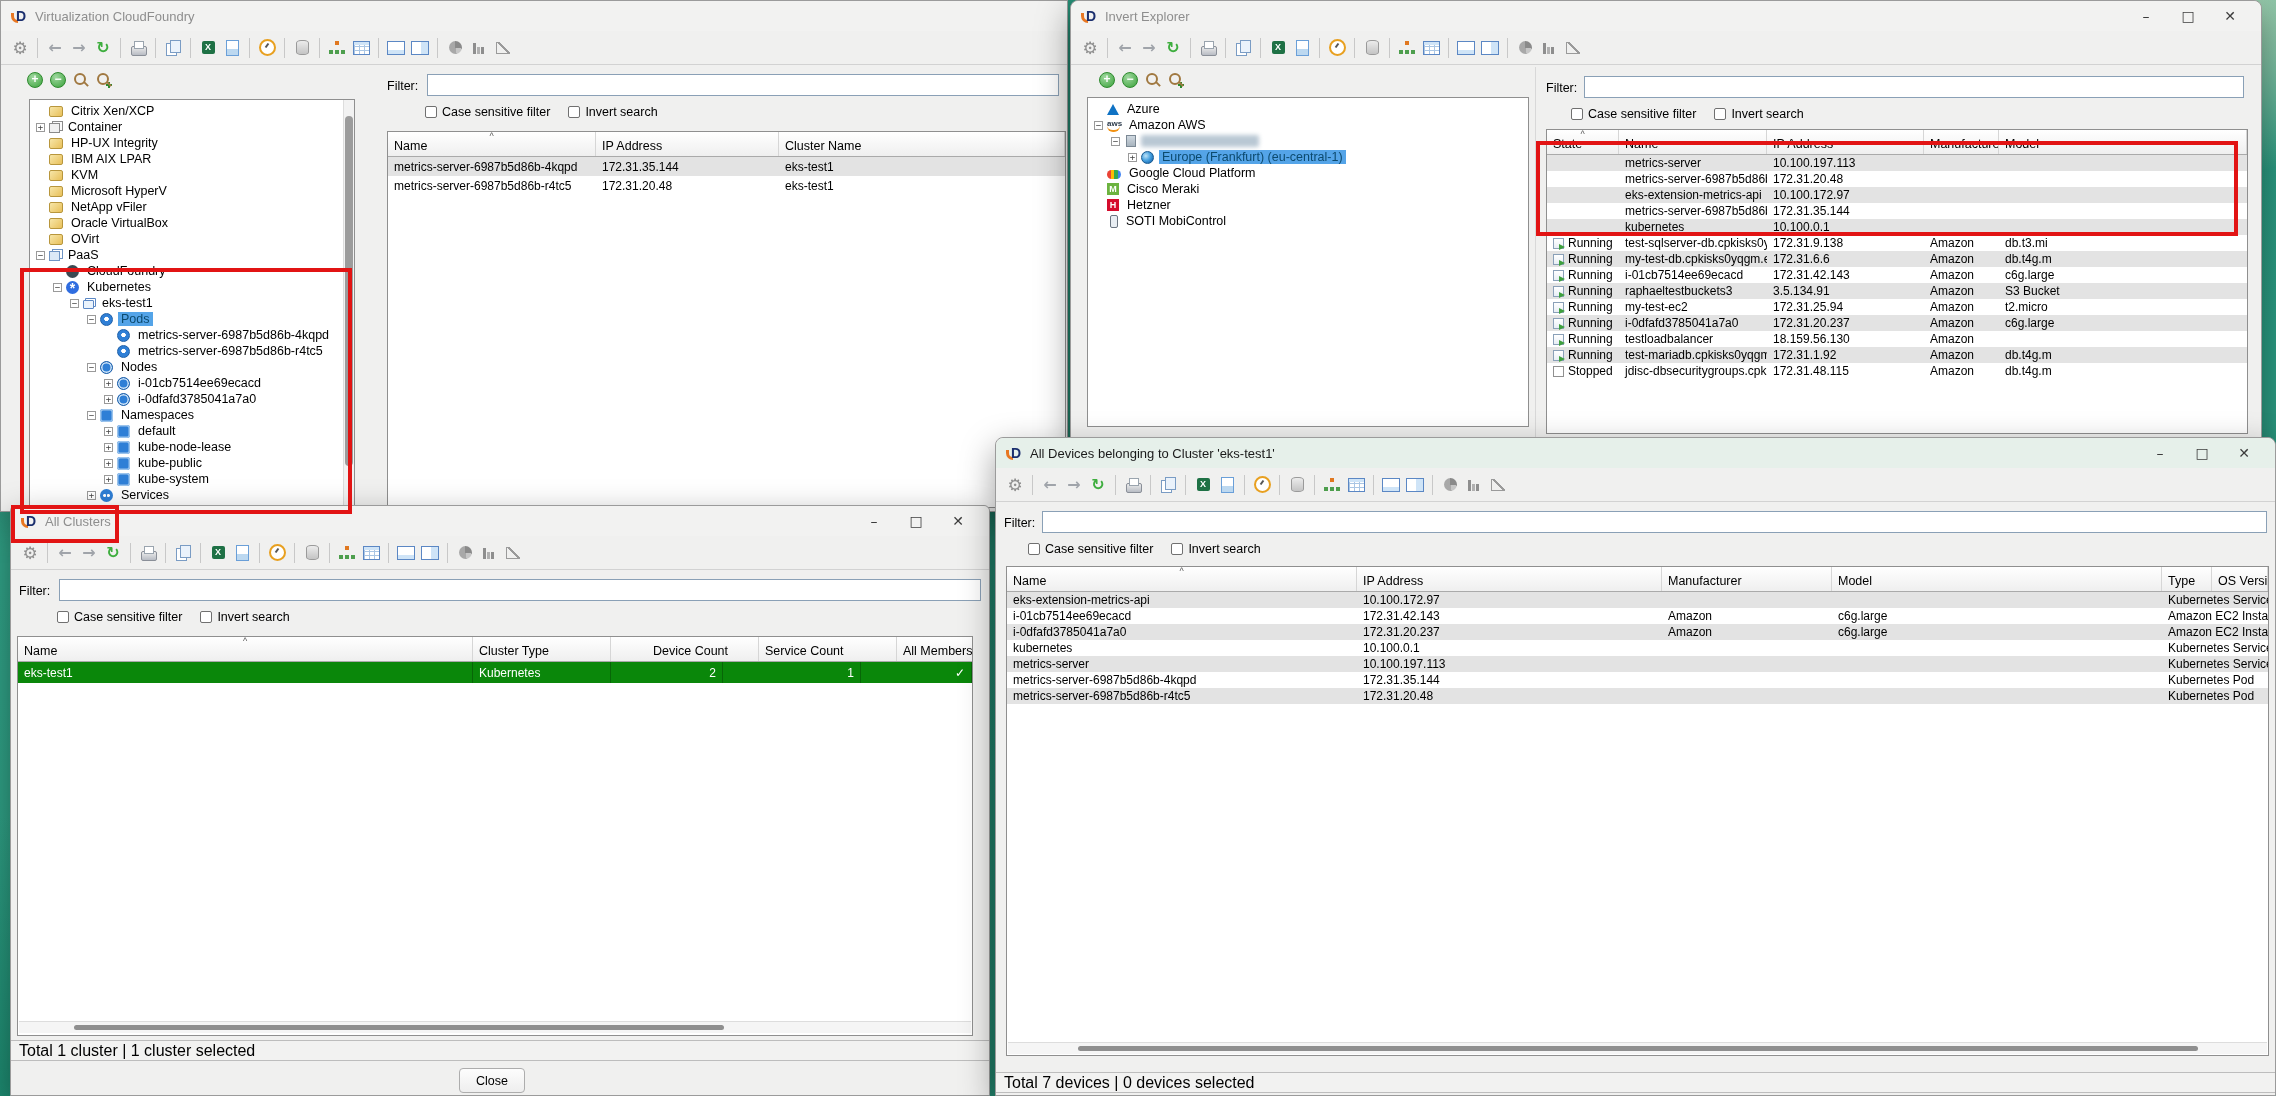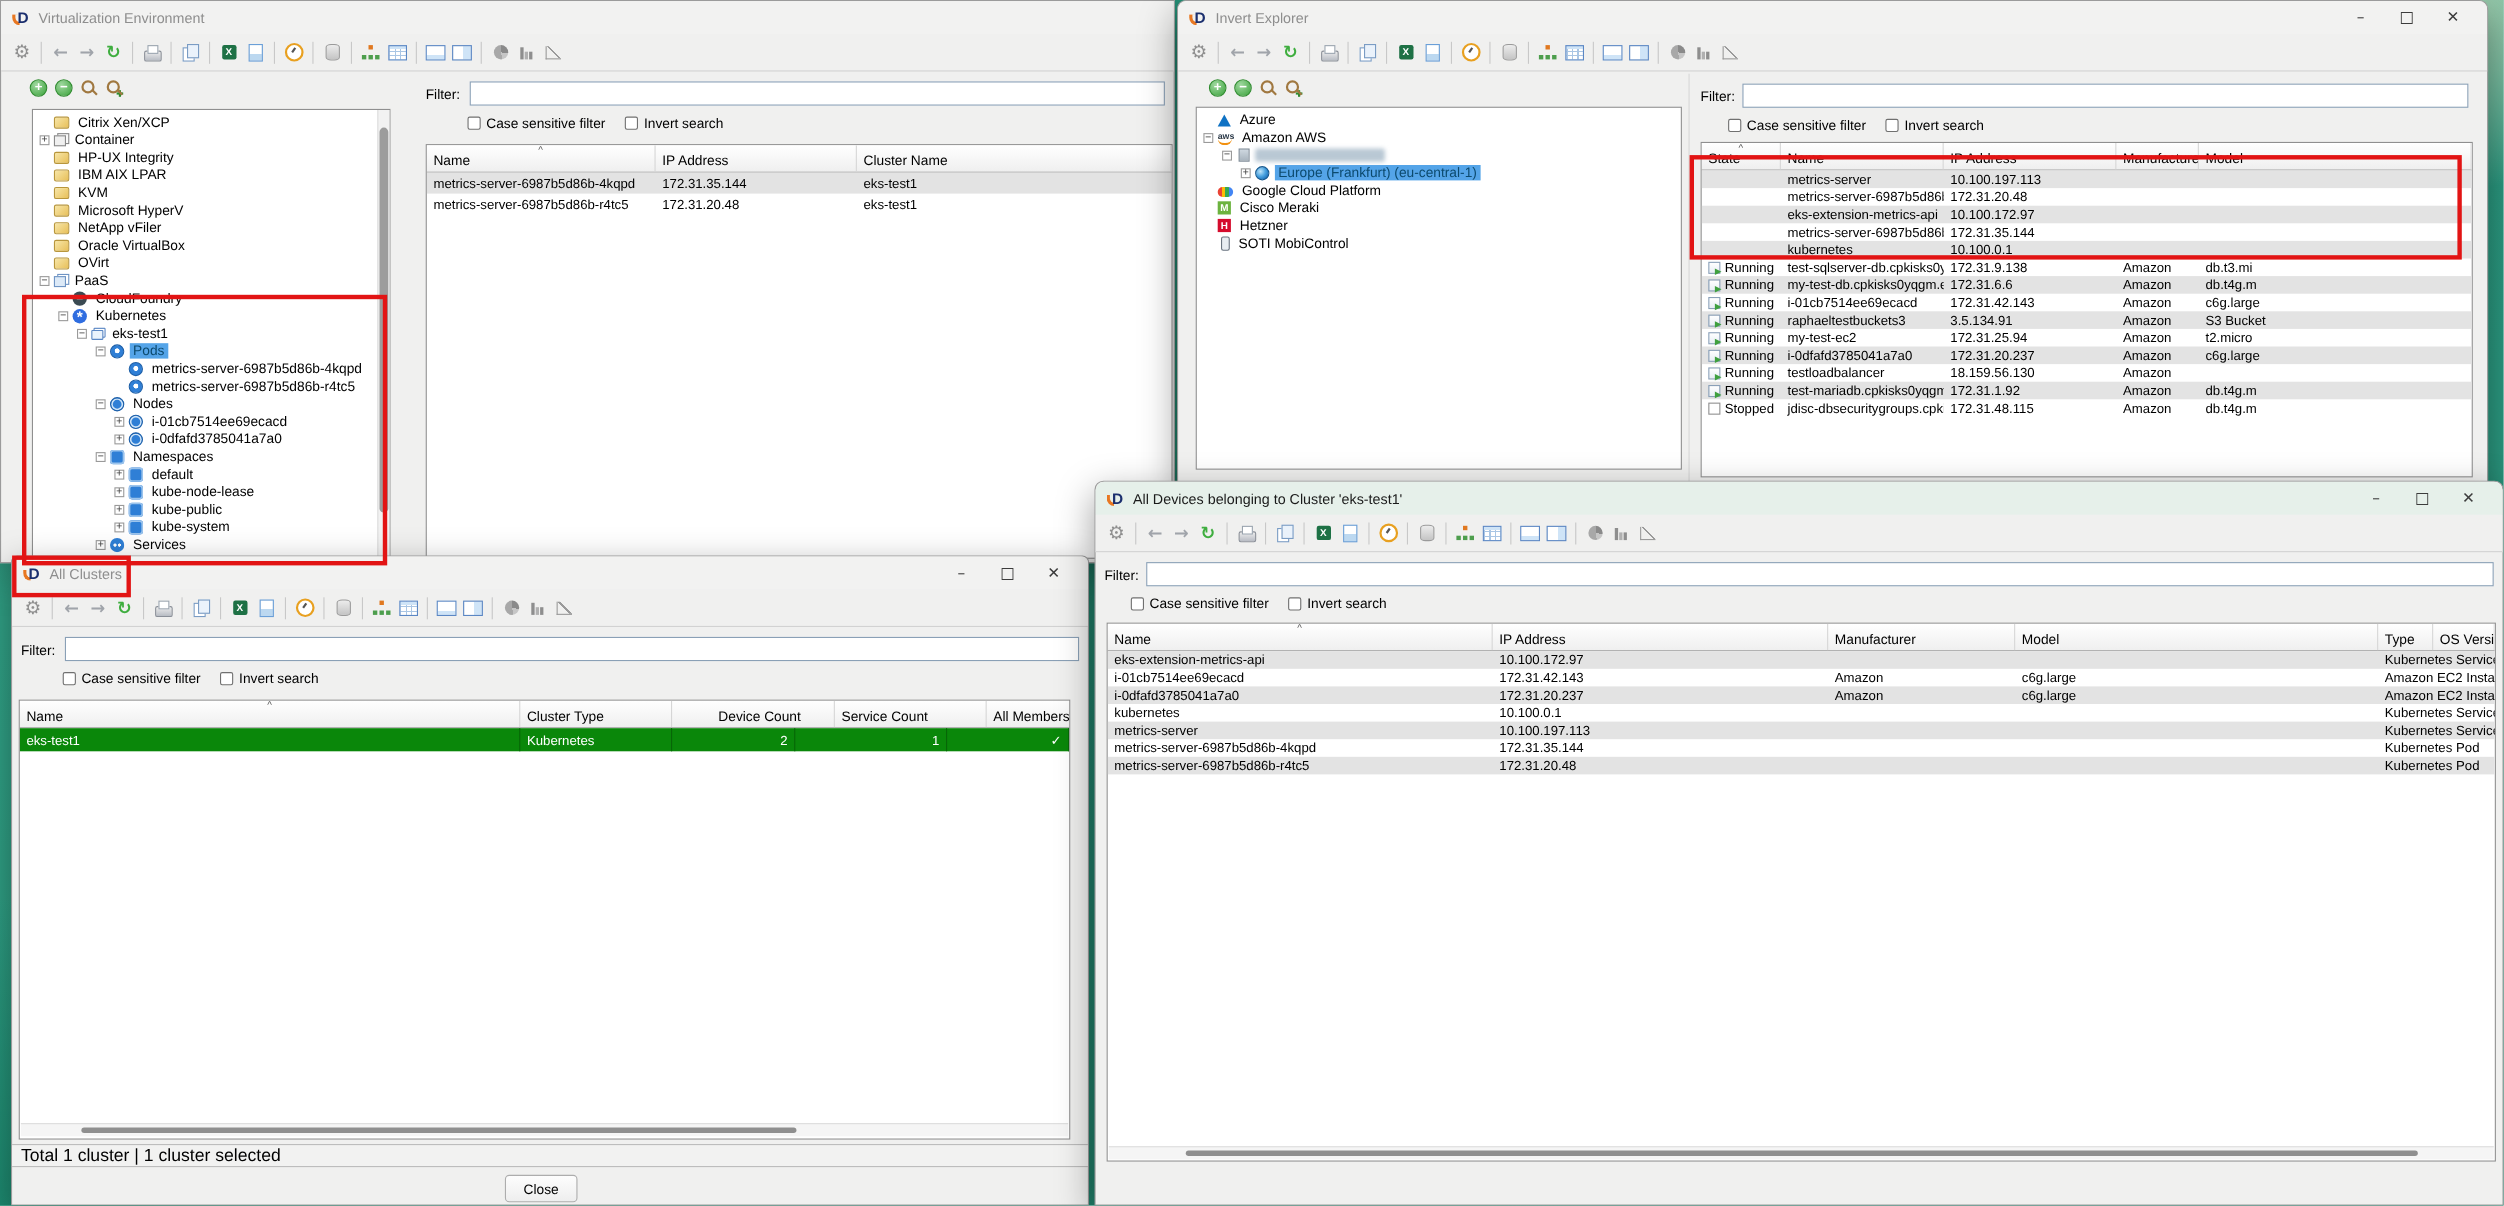--- a/index.html
+++ b/index.html
@@ -112,21 +112,21 @@
 </style>
 </head>
 <body>
 
 <div class="window" style="left:0;top:0;width:1068px;height:512px;z-index:1">
   <div class="titlebar">
     <span class="logo">
         <span class="logo-j"></span>
         <span class="logo-d">D</span>
       </span>
-    <span class="title">Virtualization Environment</span>
+    <span class="title">Virtualization CloudFoundry</span>
   </div>
   <div class="toolbar">
       <span class="tbi tbi-settings"></span>
       <span class="tbsep"></span>
       <span class="tbi tbi-back"></span>
       <span class="tbi tbi-forward"></span>
       <span class="tbi tbi-refresh"></span>
       <span class="tbsep"></span>
       <span class="tbi tbi-print"></span>
       <span class="tbsep"></span>
@@ -999,17 +999,18 @@
           <span>Kubernetes Pod</span>
         </div>
         <div class="td" style="width: 56px;">
           <span></span>
         </div>
       </div>
     </div>
   <div class="hscroll" style="left:12px;top:604px;width:1259px">
       <div class="hthumb" style="left:70px;width:1120px"></div>
     </div>
+  <div class="statusbar" style="top:634px">Total 7 devices | 0 devices selected</div>
 </div>
 
 <div class="redbox" style="left:20px;top:268px;width:332px;height:246px"></div>
 <div class="redbox" style="left:1536px;top:141px;width:702px;height:95px"></div>
 <div class="redbox" style="left:11px;top:505px;width:108px;height:38px"></div>
 
 </body></html>

